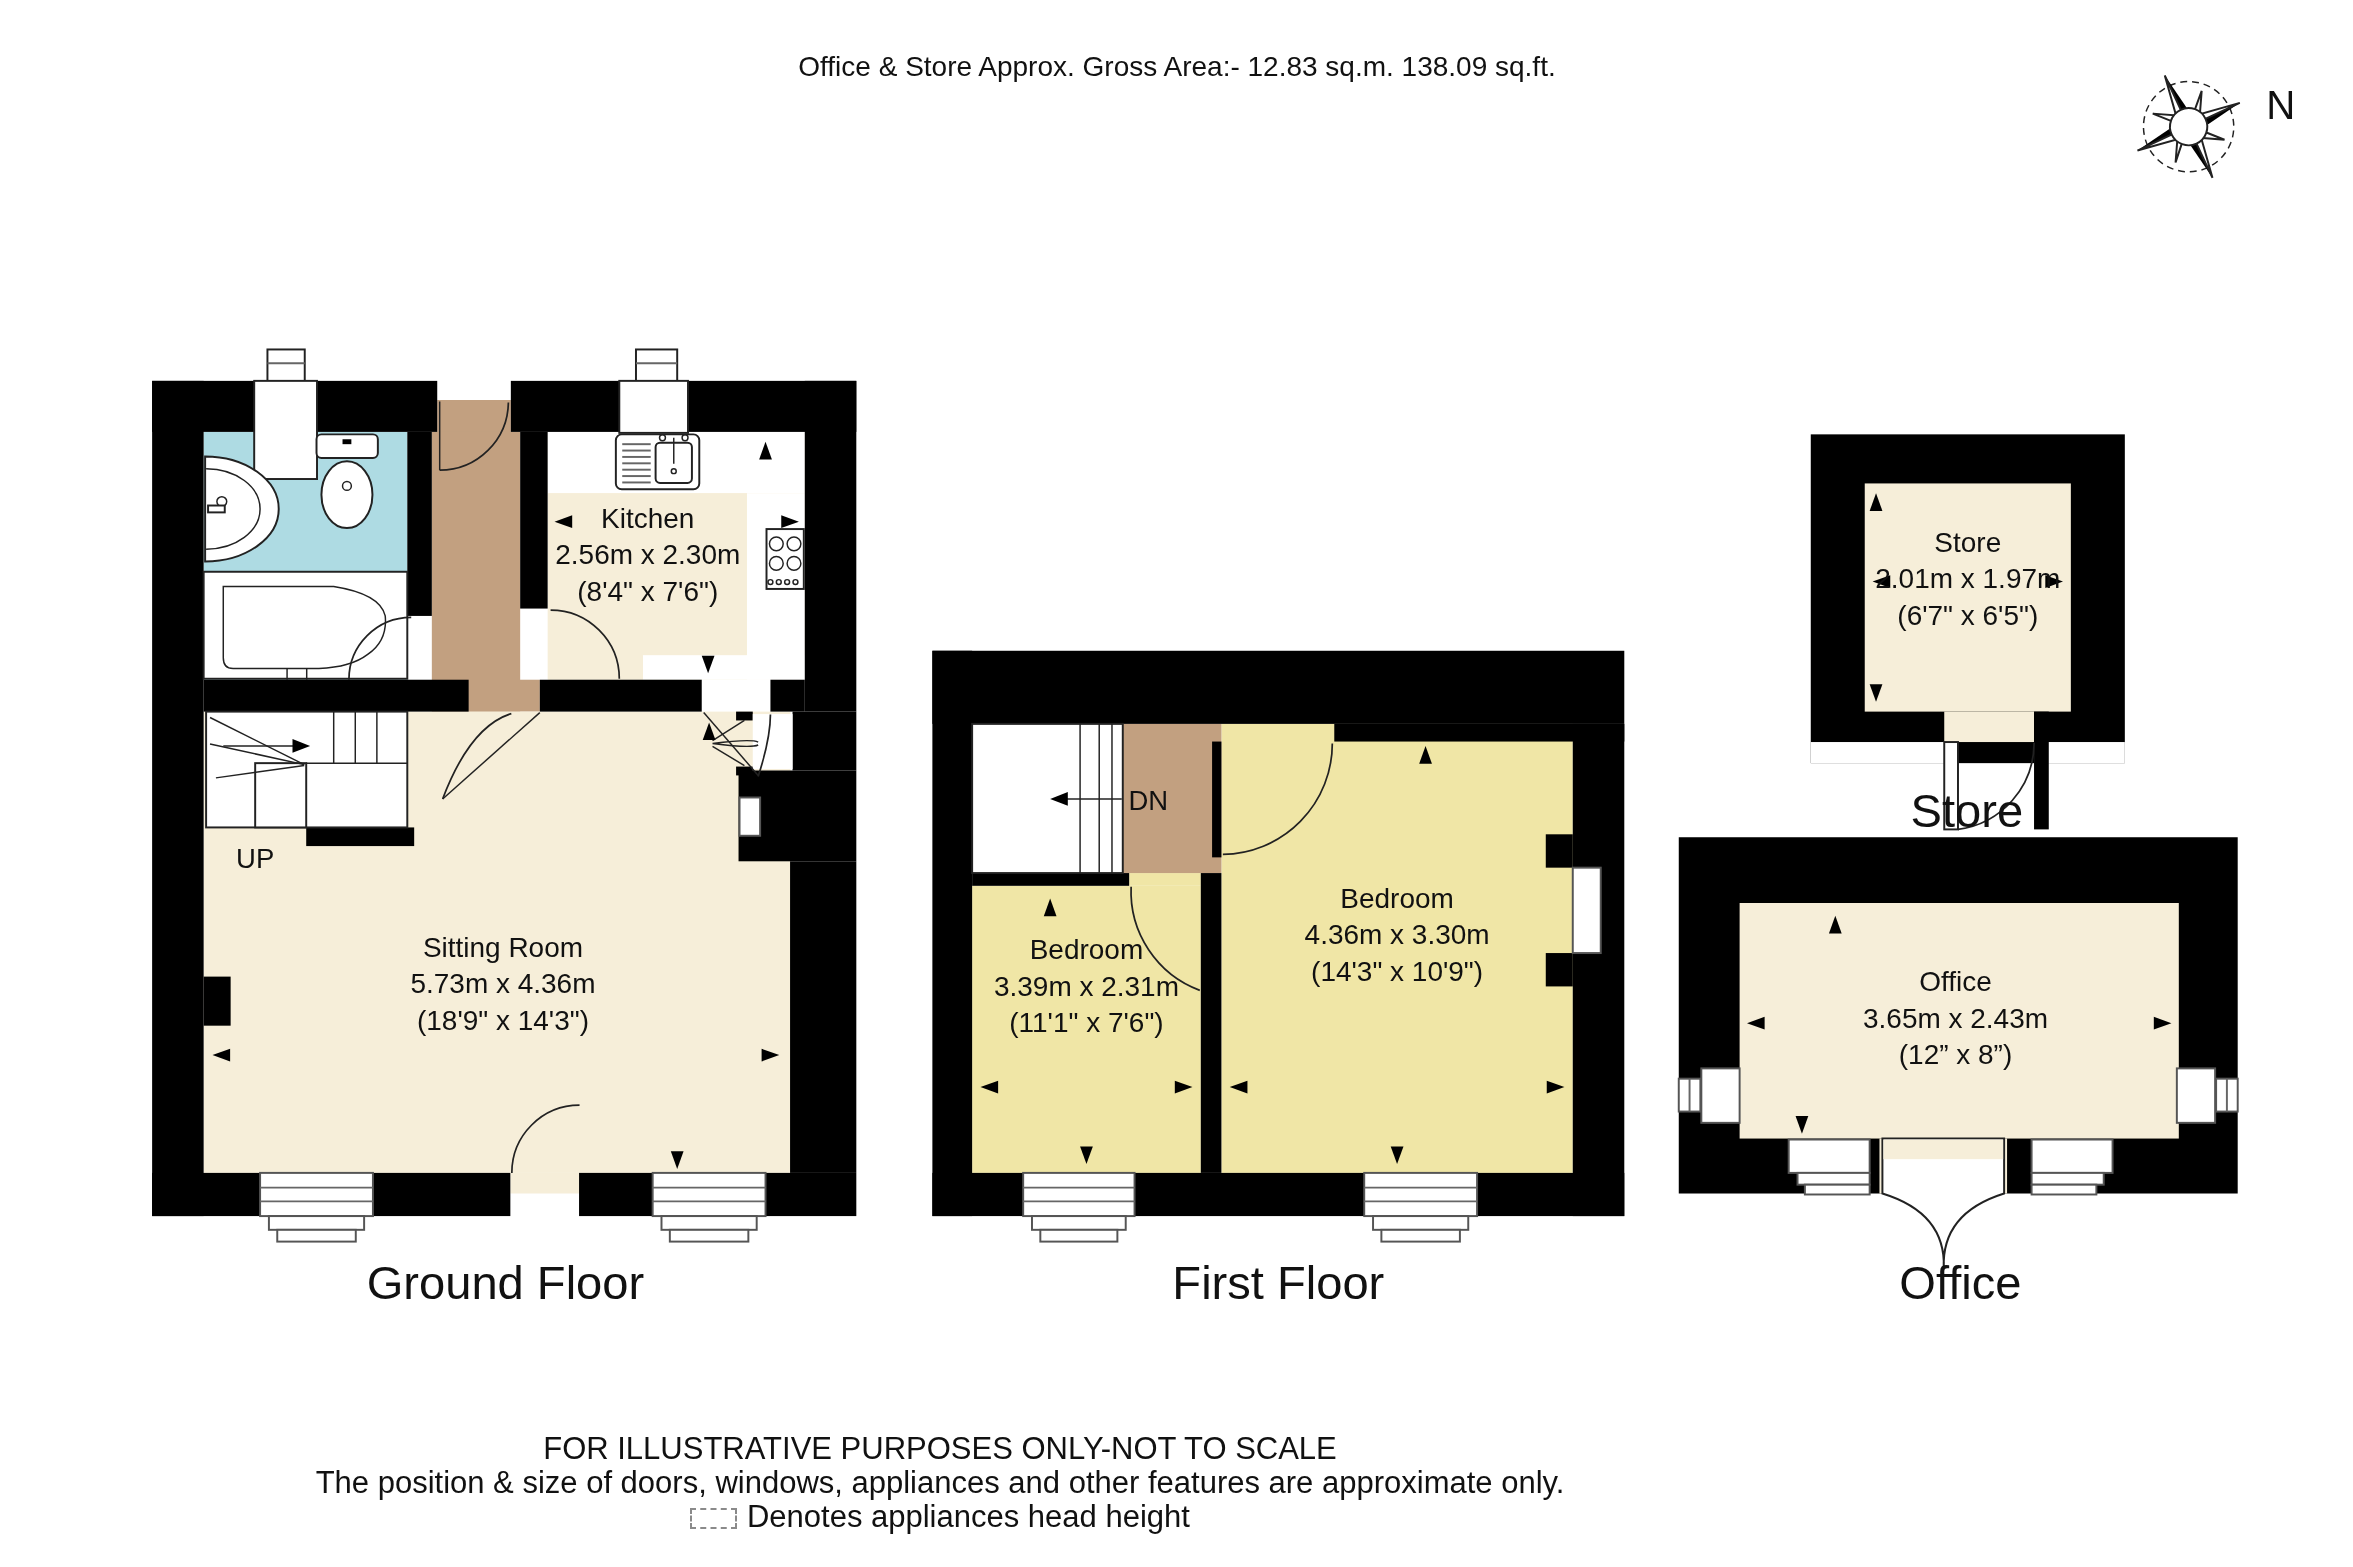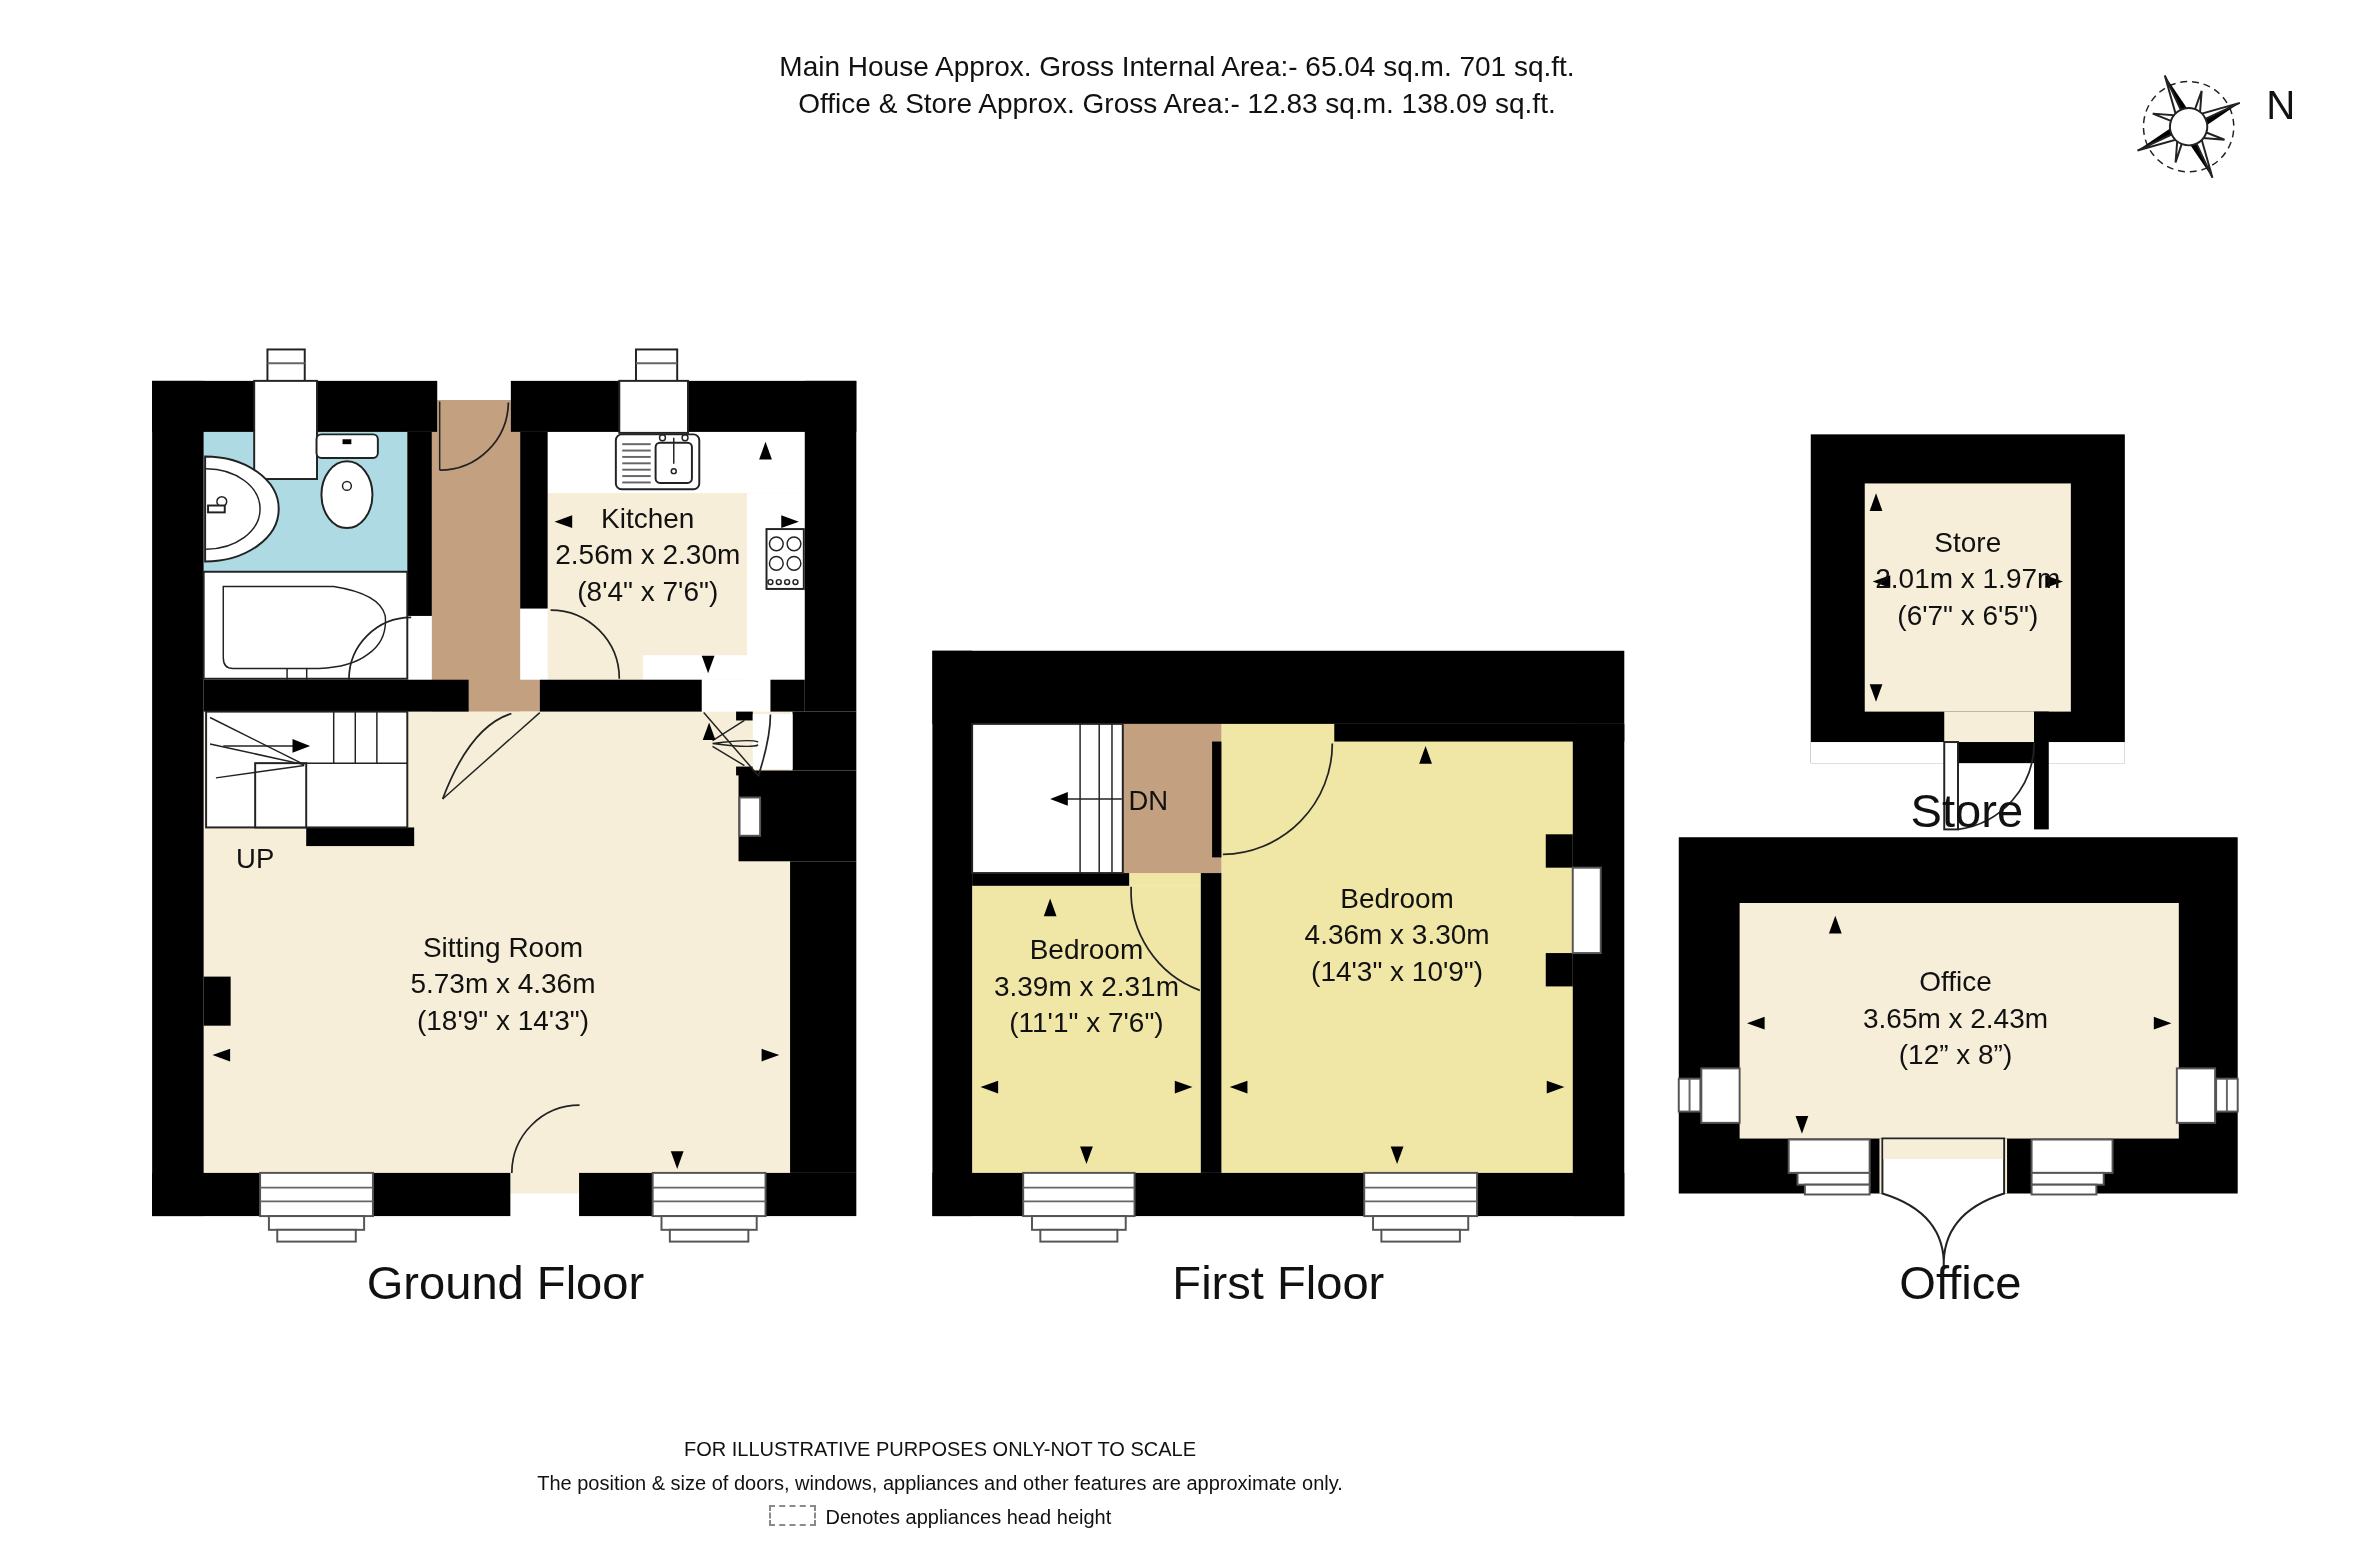--- a/index.html
+++ b/index.html
@@ -1,21 +1,21 @@
 <!DOCTYPE html>
 <html style="font-size:7.9px"><head>
 <meta charset="utf-8">
 <style>
   html,body{margin:0;padding:0;background:#ffffff;}
   #page{position:relative;width:2354px;height:1568px;background:#ffffff;
         font-family:"Liberation Sans","DejaVu Sans",sans-serif;color:#111;overflow:hidden;}
   .hdr{position:absolute;top:48px;left:0;width:2354px;text-align:center;
        font-size:28px;line-height:37px;color:#111;}
   .ftr{position:absolute;top:1432px;left:0;width:1880px;text-align:center;
-       font-size:20px;line-height:34px;color:#111;}
+       font-size:31px;line-height:34px;color:#111;}
   .rhh-icon{display:inline-block;width:43px;height:16.7px;border:2.5px dashed #8a8a8a;
             vertical-align:-2px;margin-right:9.8px;background:#fff;}
   svg text{font-family:"Liberation Sans","DejaVu Sans",sans-serif;fill:#111;}
   .room-label{font-size:57px;}
   .caption{font-size:96px;}
   .stair-label{font-size:56px;}
   .north-label{font-size:82px;}
   .wall{fill:#000000;}
   .blue{fill:#aedbe3;}
   .tan{fill:#c2a080;}
@@ -27,21 +27,20 @@
   .winline{stroke:#666;stroke-width:4;fill:none;}
   .winbox{fill:#ffffff;stroke:#555;stroke-width:4;}
   .arrow{fill:#000;}
 </style>
 </head>
 <body>
 
 <div id="page">
 
   <div class="hdr">
-    <div>Main House Approx. Gross Internal Area:- 65.04 sq.m. 701 sq.ft.</div>
     <div>Office &amp; Store Approx. Gross Area:- 12.83 sq.m. 138.09 sq.ft.</div>
   </div>
 
   <svg width="2354" height="1568" viewBox="0 0 4797 3195" style="position:absolute;left:0;top:0;">
 
     <g>
       <g transform="rotate(-25 4460 258)">
         <circle cx="4460" cy="258" r="92" fill="none" stroke="#222" stroke-width="3" stroke-dasharray="14 10"></circle>
 
         <polygon class="arrow" points="4460,143 4476,242 4460,258"></polygon>

